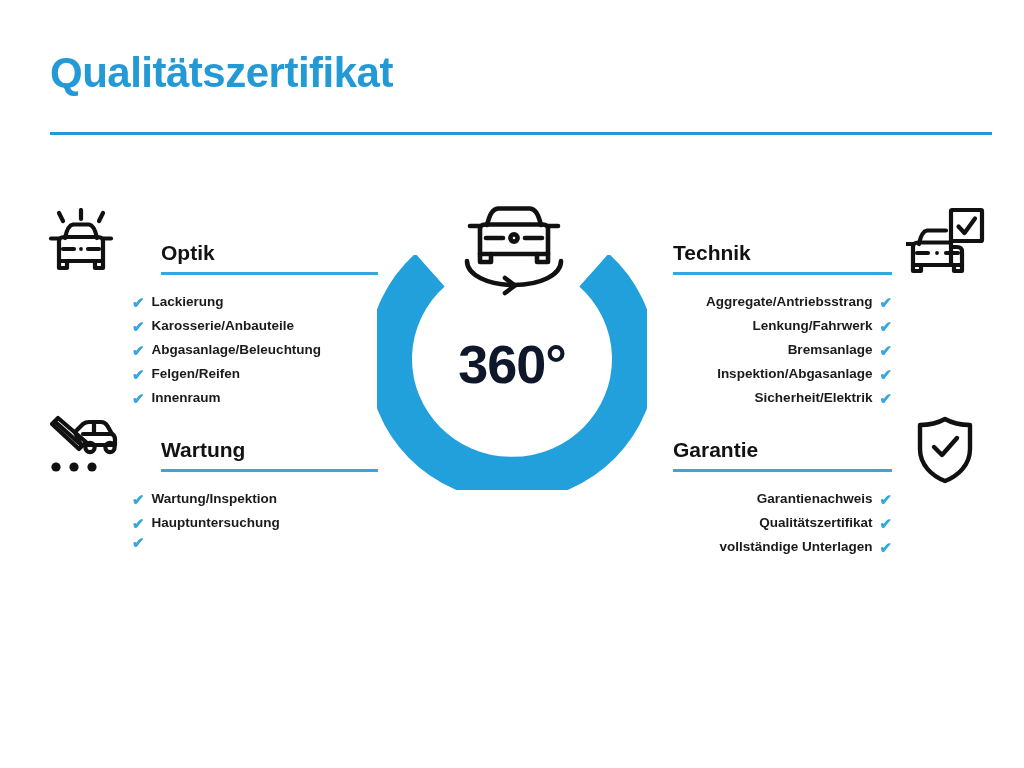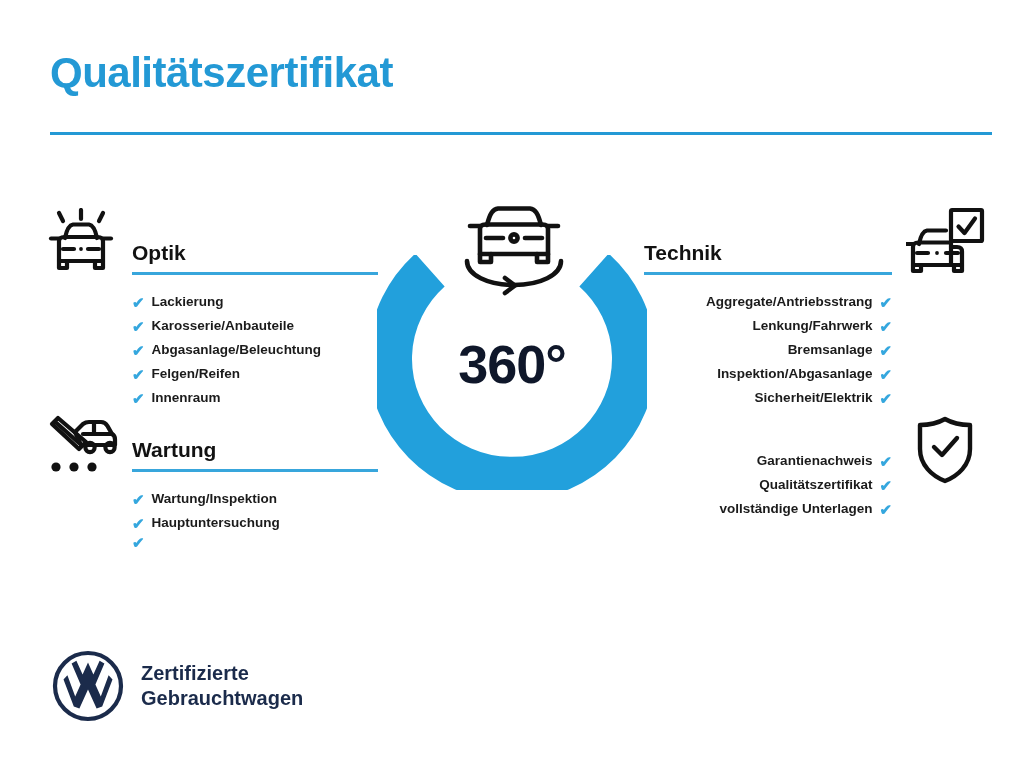--- a/index.html
+++ b/index.html
@@ -44,20 +44,21 @@
     background: #2399D5;
   }
 
   
   .section {
     position: absolute;
   }
   .section-head {
     position: relative;
     height: 38px;
+    margin-left: 29px;
   }
   .section-title {
     font-size: 21px;
     font-weight: 700;
     color: #121212;
     line-height: 30px;
     white-space: nowrap;
   }
   .section-rule {
     height: 3px;
@@ -359,60 +360,34 @@
           <span class="check-mark">✔</span>
         </li>
         <li>
           <span>Sicherheit/Elektrik</span>
           <span class="check-mark">✔</span>
         </li>
       </ul>
   </div>
 
   <div class="section col-right" id="section-garantie">
+    <div class="section-head">
+      <div class="section-title">Garantie</div>
+      <div class="section-rule"></div>
+    </div>
     <ul class="check-list">
         <li>
           <span>Garantienachweis</span>
           <span class="check-mark">✔</span>
         </li>
         <li>
           <span>Qualitätszertifikat</span>
           <span class="check-mark">✔</span>
         </li>
         <li>
           <span>vollständige Unterlagen</span>
           <span class="check-mark">✔</span>
         </li>
       </ul>
   </div>
 
-  <div class="footer-logo">
-    <svg class="vw-mark" width="72" height="72" viewBox="0 0 72 72">
-      <circle cx="36" cy="36" r="33" fill="none" stroke="#1B2B4B" stroke-width="4.2"></circle>
-      <path d="M36 12.5
-               L41.4 24.5
-               L47.6 10.8
-               L52.4 13.6
-               L43.4 34.6
-               L48.8 46.6
-               L56.6 25.3
-               L60.5 29.6
-               L50.2 56.5
-               L44.6 58.6
-               L36 39.5
-               L27.4 58.6
-               L21.8 56.5
-               L11.5 29.6
-               L15.4 25.3
-               L23.2 46.6
-               L28.6 34.6
-               L19.6 13.6
-               L24.4 10.8
-               L30.6 24.5
-               Z" fill="#1B2B4B" stroke="none"></path>
-    </svg>
-    <div class="vw-text">
-      <div>Zertifizierte</div>
-      <div>Gebrauchtwagen</div>
-    </div>
-  </div>
 
 </div>
 
 </body></html>

